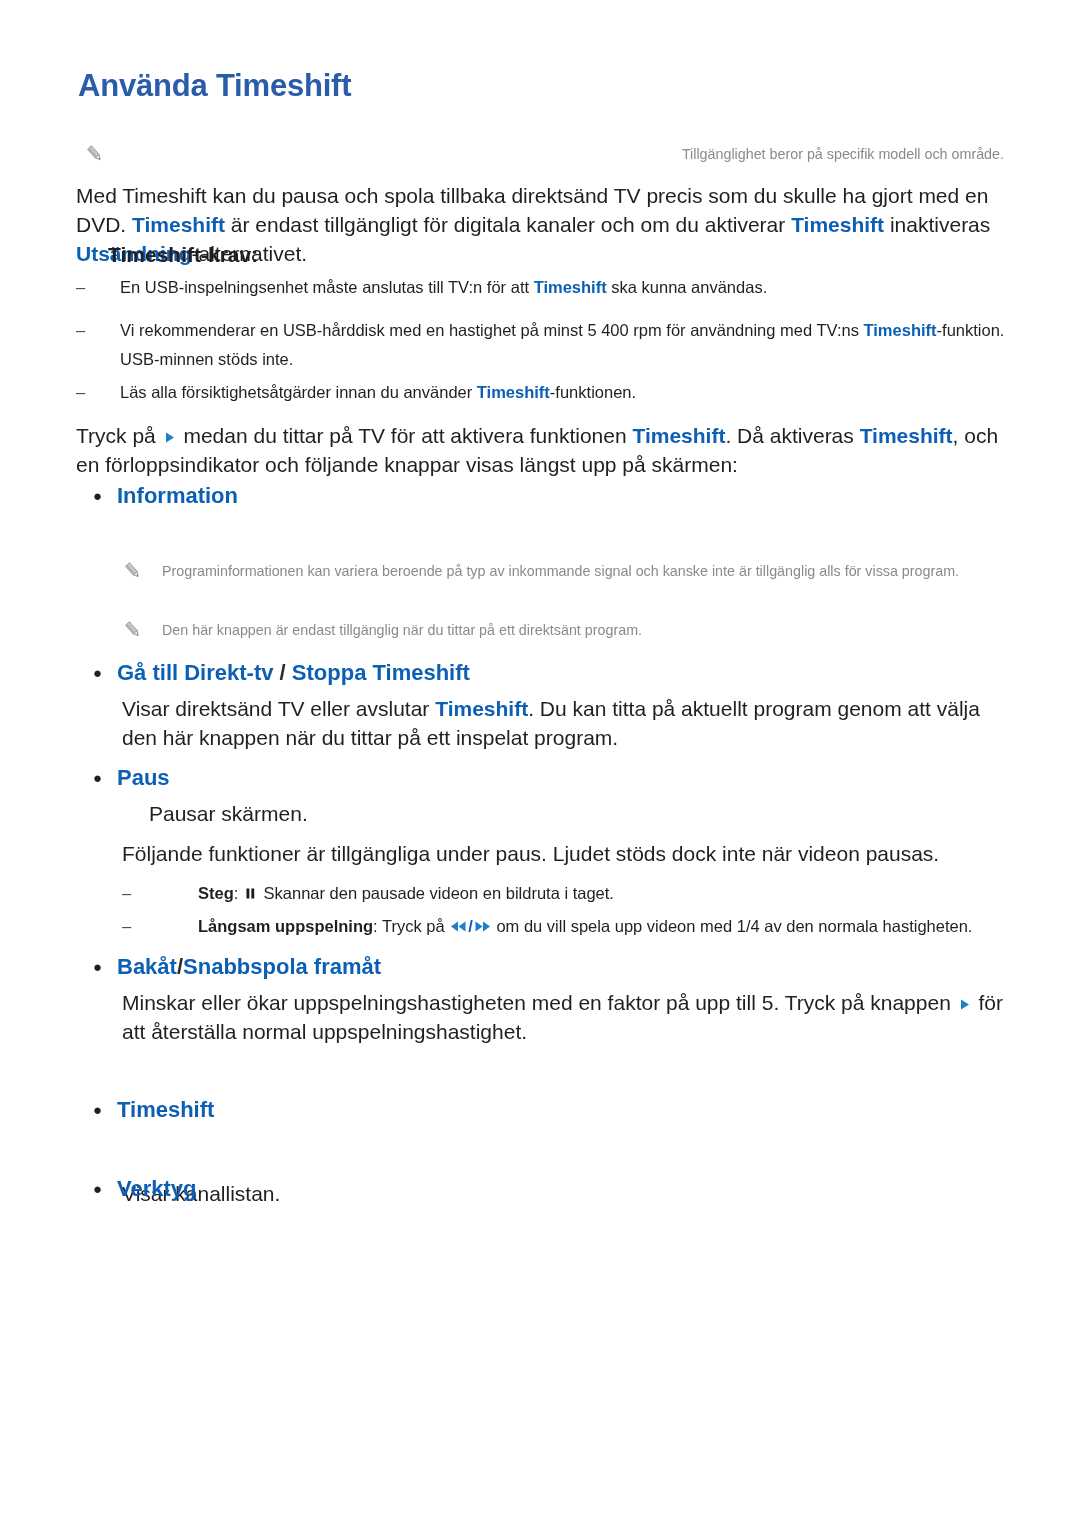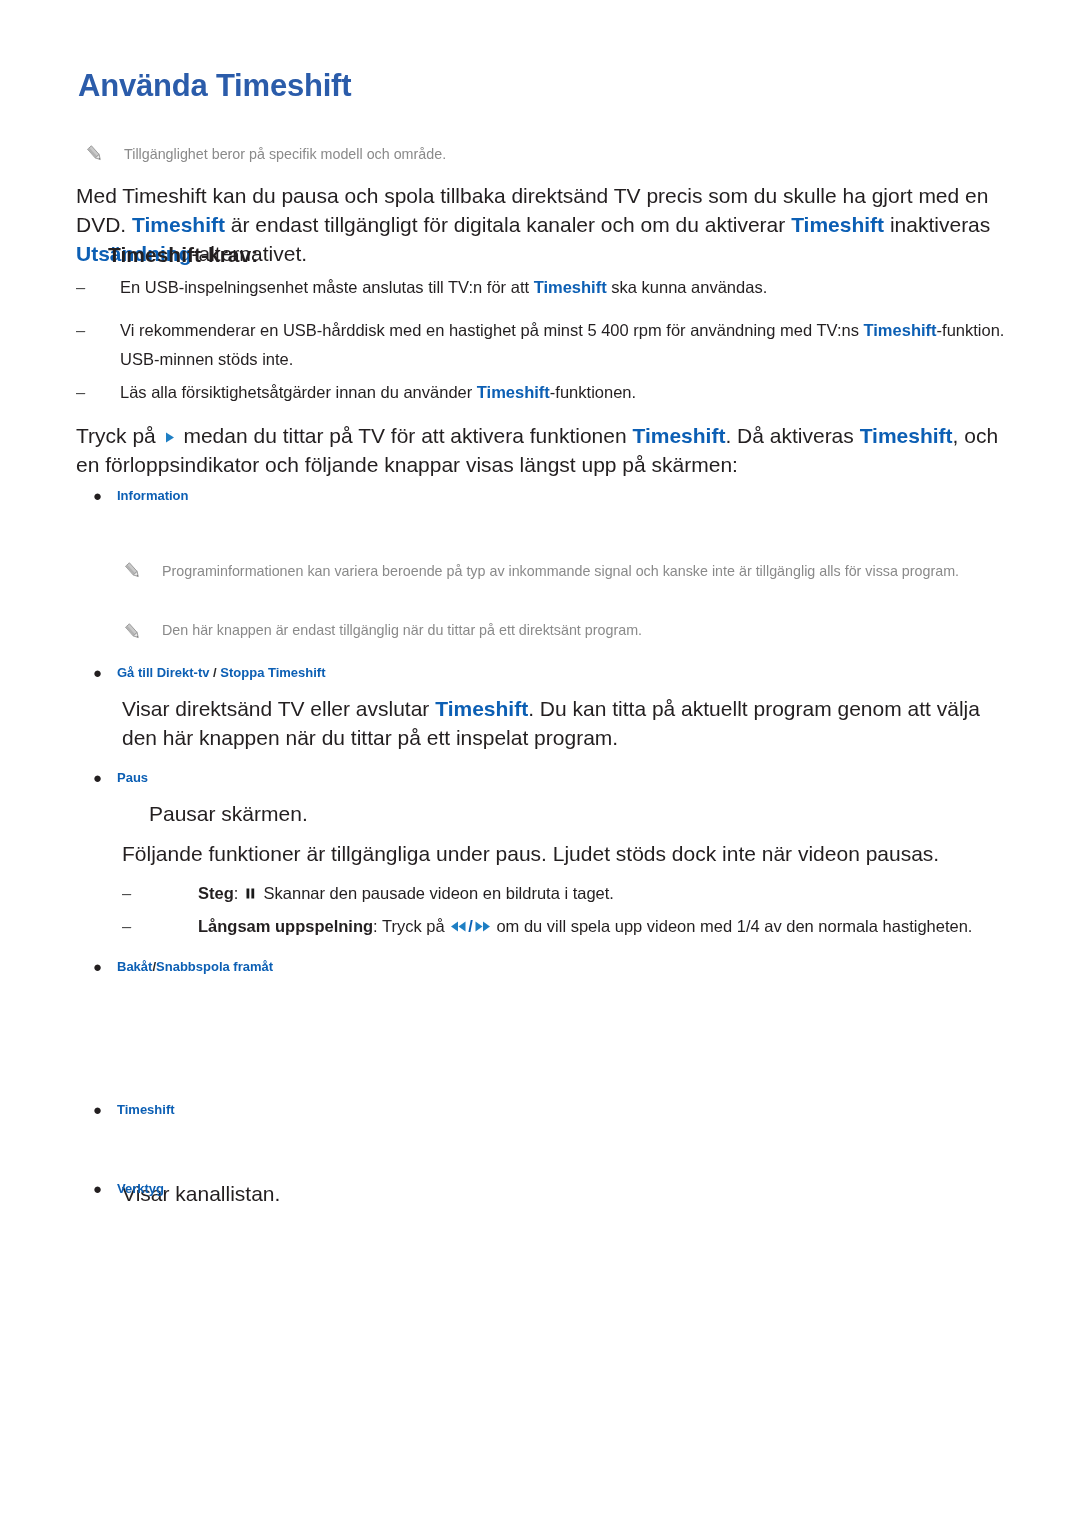--- a/index.html
+++ b/index.html
@@ -92,21 +92,21 @@
     width: 24px;
     line-height: 29px;
     color: #231f20;
     font-size: 15px;
     text-align: left;
   }
   .bullet-item .b-label {
     flex: 1 1 auto;
     color: #0c5fb4;
     font-weight: bold;
-    font-size: 13px;
+    font-size: 22px;
   }
   .b-label .sep { color: #2b2b2b; font-weight: bold; }
 
   
   .hl { color: #0c5fb4; font-weight: bold; }
   .bold { font-weight: bold; color: #231f20; margin-left: 32px; }
 
   
   .ico {
     display: inline-block;
@@ -117,21 +117,21 @@
   .ico-rew   { width: 17px; height: 13px; margin: 0 1px; }
   .ico-ff    { width: 17px; height: 13px; margin: 0 1px; }
 </style>
 </head>
 <body>
 
 <div class="page">
 
   <div class="page-title">Använda Timeshift</div>
 
-  <div class="block note" style="left:84px; top:141px; width:920px;">
+  <div class="block note" style="left:84px; top:141px; width:920px;text-align:right;">
     <span class="pencil">
       <svg viewBox="0 0 22 20" width="22" height="20" xmlns="http://www.w3.org/2000/svg">
         <g transform="rotate(-42 11 10)">
           <rect x="8.6" y="1.5" width="5.2" height="11.6" fill="#c9c9c9" stroke="#9a9a9a" stroke-width="0.9"></rect>
           <rect x="8.6" y="1.5" width="2.3" height="11.6" fill="#b2b2b2"></rect>
           <polygon points="8.6,13.1 13.8,13.1 11.2,17.6" fill="#e8e8e8" stroke="#9a9a9a" stroke-width="0.9"></polygon>
           <polygon points="10.4,15.9 12,15.9 11.2,17.6" fill="#7a7a7a"></polygon>
         </g>
       </svg>
     </span>
@@ -177,21 +177,21 @@
           <rect x="8.6" y="1.5" width="5.2" height="11.6" fill="#c9c9c9" stroke="#9a9a9a" stroke-width="0.9"></rect>
           <rect x="8.6" y="1.5" width="2.3" height="11.6" fill="#b2b2b2"></rect>
           <polygon points="8.6,13.1 13.8,13.1 11.2,17.6" fill="#e8e8e8" stroke="#9a9a9a" stroke-width="0.9"></polygon>
           <polygon points="10.4,15.9 12,15.9 11.2,17.6" fill="#7a7a7a"></polygon>
         </g>
       </svg>
     </span>
     <span class="note-text">Programinformationen kan variera beroende på typ av inkommande signal och kanske inte är tillgänglig alls för vissa program.</span>
   </div>
 
-  <div class="block note" style="left:122px; top:617px; width:886px;align-items:center;">
+  <div class="block note" style="left:122px; top:617px; width:886px;">
     <span class="pencil">
       <svg viewBox="0 0 22 20" width="22" height="20" xmlns="http://www.w3.org/2000/svg">
         <g transform="rotate(-42 11 10)">
           <rect x="8.6" y="1.5" width="5.2" height="11.6" fill="#c9c9c9" stroke="#9a9a9a" stroke-width="0.9"></rect>
           <rect x="8.6" y="1.5" width="2.3" height="11.6" fill="#b2b2b2"></rect>
           <polygon points="8.6,13.1 13.8,13.1 11.2,17.6" fill="#e8e8e8" stroke="#9a9a9a" stroke-width="0.9"></polygon>
           <polygon points="10.4,15.9 12,15.9 11.2,17.6" fill="#7a7a7a"></polygon>
         </g>
       </svg>
     </span>
@@ -229,20 +229,25 @@
           </svg></span><span class="hl">/</span><span class="ico ico-ff"><svg viewBox="0 0 17 13" width="17" height="13" xmlns="http://www.w3.org/2000/svg">
             <polygon points="1.5,1.5 1.5,11.5 8.5,6.5" fill="#1f7fc4"></polygon>
             <polygon points="9,1.5 9,11.5 16,6.5" fill="#1f7fc4"></polygon>
           </svg></span><span> om du vill spela upp videon med 1/4 av den normala hastigheten.</span></span>
   </div>
 
   <div class="block bullet-item" style="left:93px; top:952px; width:915px;">
     <span class="dot">●</span>
     <span class="b-label"><span>Bakåt</span><span class="sep">/</span><span>Snabbspola framåt</span></span>
   </div>
+  <div class="block para lvl2" style="top:988px;">
+    <span>Minskar eller ökar uppspelningshastigheten med en faktor på upp till 5. Tryck på knappen </span><span class="ico ico-play"><svg viewBox="0 0 12 13" width="12" height="13" xmlns="http://www.w3.org/2000/svg">
+          <polygon points="2,1.5 10,6.5 2,11.5" fill="#1f7fc4"></polygon>
+        </svg></span><span> för att återställa normal uppspelningshastighet.</span>
+  </div>
 
 
   <div class="block bullet-item" style="left:93px; top:1095px; width:915px;">
     <span class="dot">●</span>
     <span class="b-label">Timeshift</span>
   </div>
   <div class="block para lvl2" style="top:1179px;">Visar kanallistan.</div>
 
   <div class="block bullet-item" style="left:93px; top:1174px; width:915px;">
     <span class="dot">●</span>

